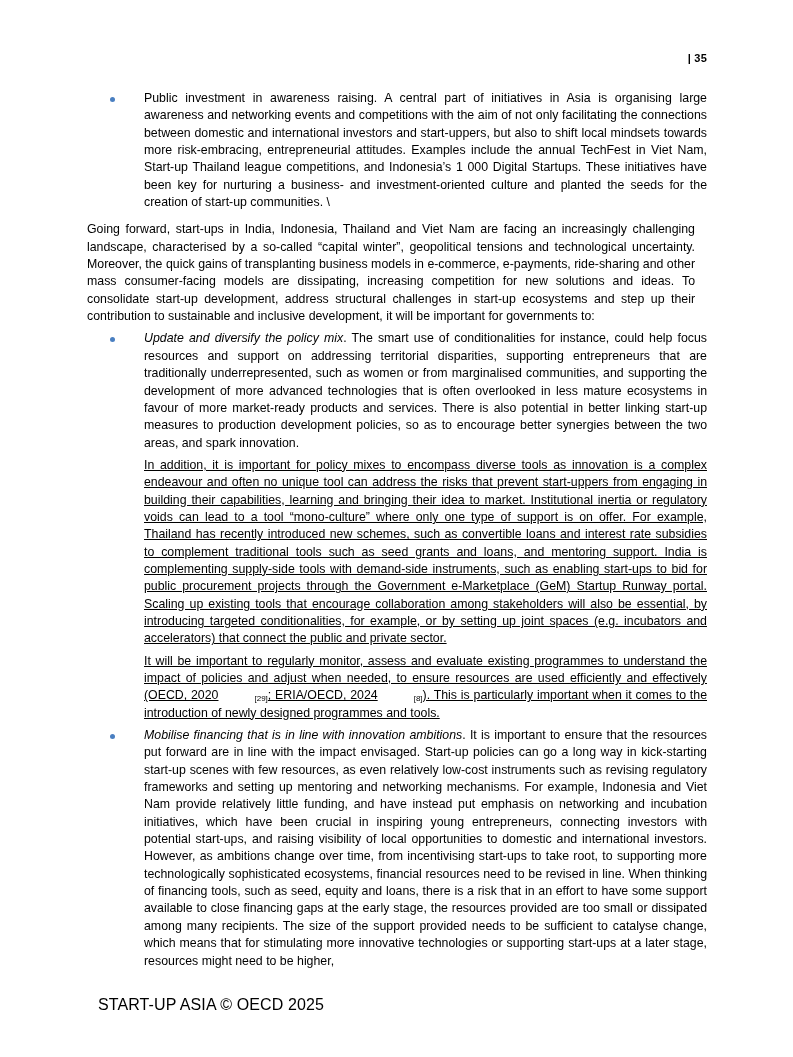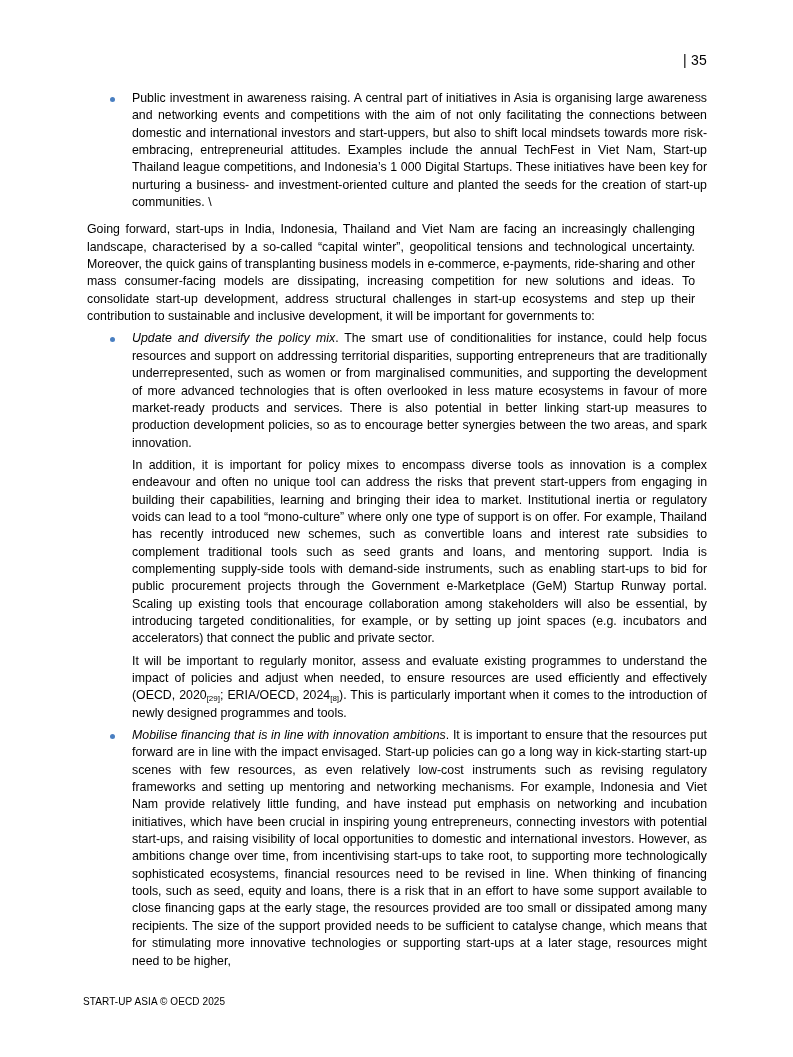--- a/index.html
+++ b/index.html
@@ -2,42 +2,42 @@
 <html><head>
 <meta charset="utf-8">
 <style>
   html, body { margin: 0; padding: 0; background: #ffffff; }
   body {
     width: 793px; height: 1057px; position: relative; overflow: hidden;
     font-family: "Liberation Sans", sans-serif; color: #000;
   }
   .page-number {
     position: absolute; top: 52px; right: 86px;
-    font-size: 14px; font-weight: normal; letter-spacing: 0.2px;
+    font-size: 11px; font-weight: bold; letter-spacing: 0.2px;
   }
   .content {
     position: absolute; left: 87px; top: 90px; width: 620px;
     font-size: 12.35px; line-height: 17.35px; text-align: justify;
   }
   .bullet {
     position: relative; padding-left: 45px; margin: 0 0 5px 0;
   }
   .bullet .dot {
     position: absolute; left: 23px; top: 7px; width: 5px; height: 5px;
     border-radius: 50%; background: #4a7fc1;
   }
-  .bullet p { margin: 0 0 5px 0; }
+  .bullet p { margin: 0 0 5px 12px; }
   .bullet p:last-child { margin-bottom: 0; }
   .para { margin: 10px 12px 5px 0; }
-  .sub-para { margin-top: 4px !important; }
+  .sub-para { margin-top: 4px !important; text-decoration: underline; }
   em { }
-  sub.cite { font-size: 8px; vertical-align: -2px; line-height: 0; }
+  sub.cite { font-size: 8px; vertical-align: -2px; line-height: 0; padding-left: 36px; }
   .footer {
-    position: absolute; left: 83px; top: 996px;
-    font-size: 10px; letter-spacing: 0.1px;
+    position: absolute; left: 98px; top: 996px;
+    font-size: 16px; letter-spacing: 0.1px;
   }
 </style>
 </head>
 <body>
 
 <div class="page-number">| 35</div>
 
 <div class="content">
 
   <div class="bullet">

